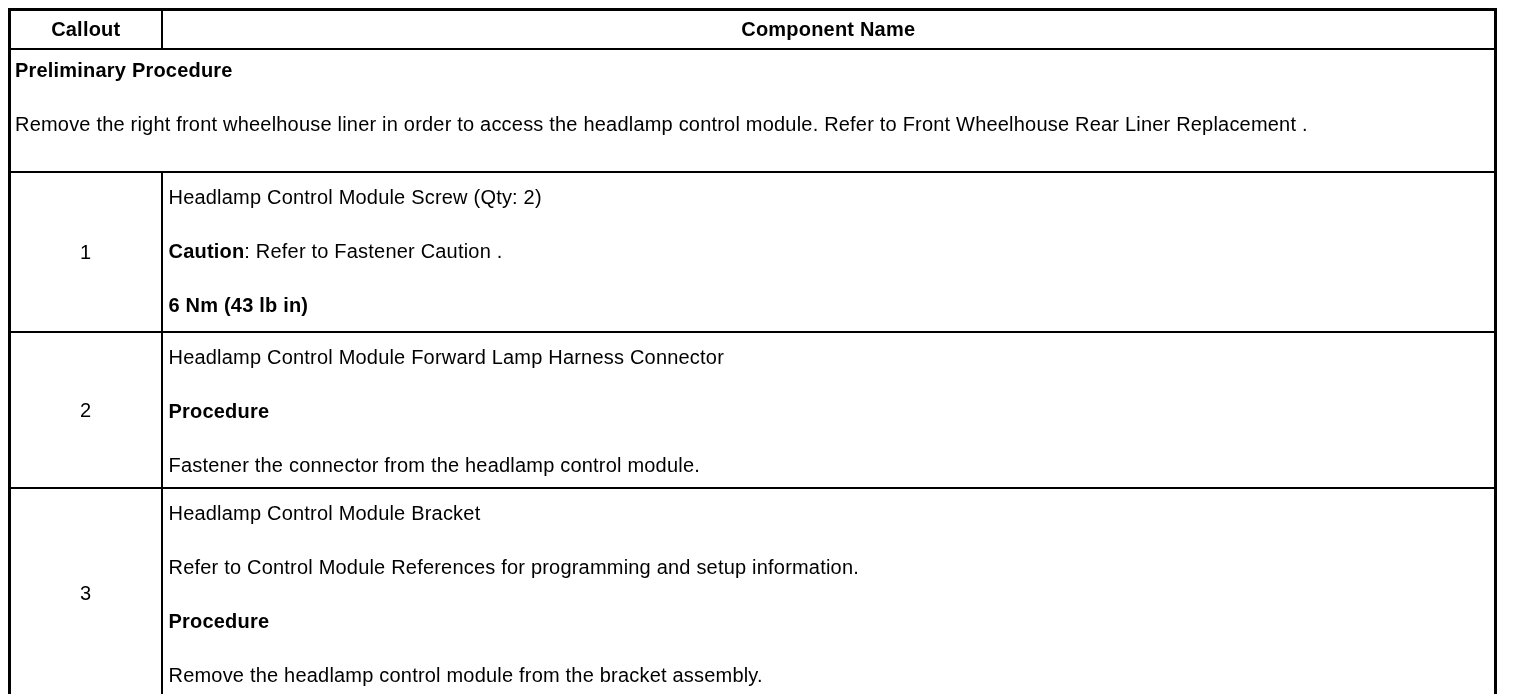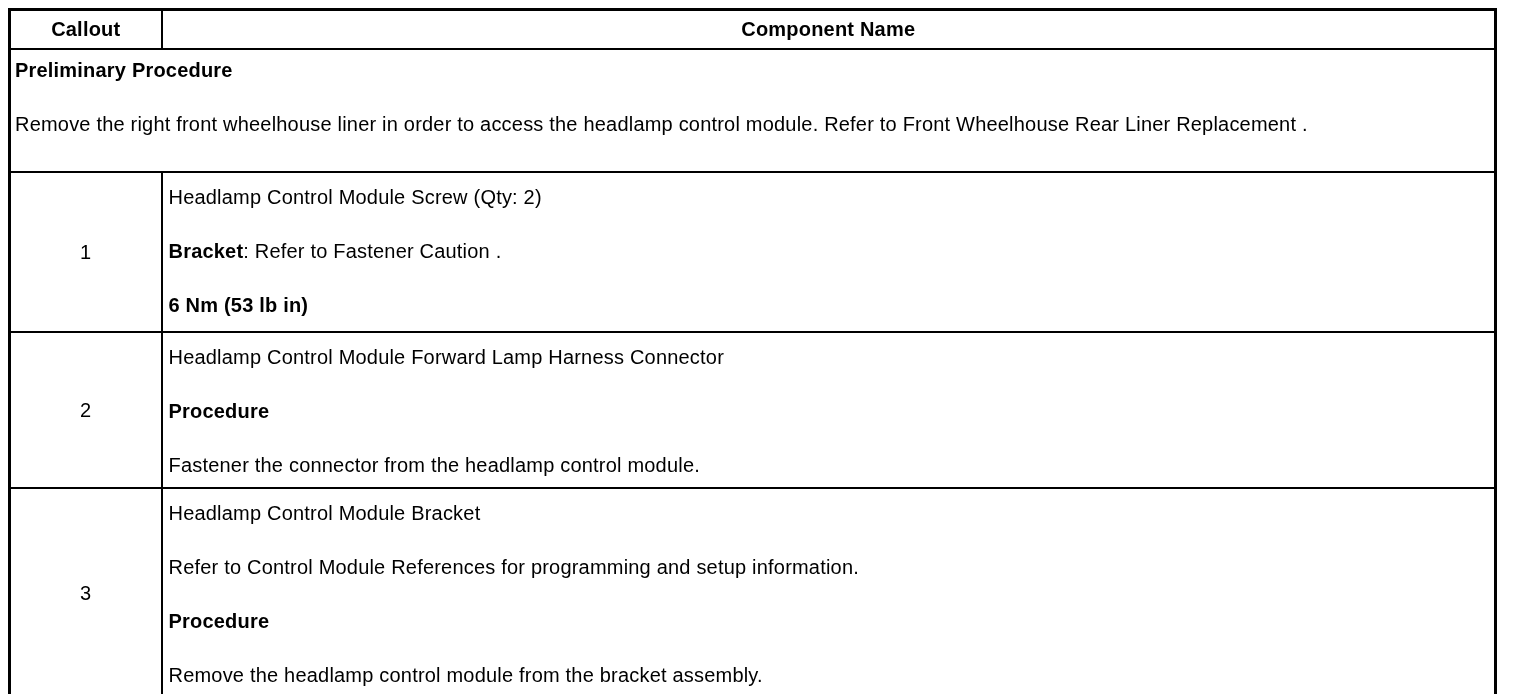--- a/index.html
+++ b/index.html
@@ -77,22 +77,22 @@
     <tr>
       <td colspan="2" class="prelim-cell">
         <p class="bold">Preliminary Procedure</p>
         <p class="prelim-text">Remove the right front wheelhouse liner in order to access the headlamp control module. Refer to Front Wheelhouse Rear Liner Replacement .</p>
       </td>
     </tr>
   <tr>
         <td class="callout-cell">1</td>
         <td class="component-cell">
           <p><span>Headlamp Control Module Screw (Qty: 2)</span></p>
-          <p><b>Bracket</b><span>: Refer to Fastener Caution .</span></p>
-          <p><b>6 Nm (53 lb in)</b></p>
+          <p><b>Caution</b><span>: Refer to Fastener Caution .</span></p>
+          <p><b>6 Nm (43 lb in)</b></p>
         </td>
       </tr>
       <tr>
         <td class="callout-cell">2</td>
         <td class="component-cell">
           <p><span>Headlamp Control Module Forward Lamp Harness Connector</span></p>
           <p><b>Procedure</b></p>
           <p><span>Fastener the connector from the headlamp control module.</span></p>
         </td>
       </tr>

